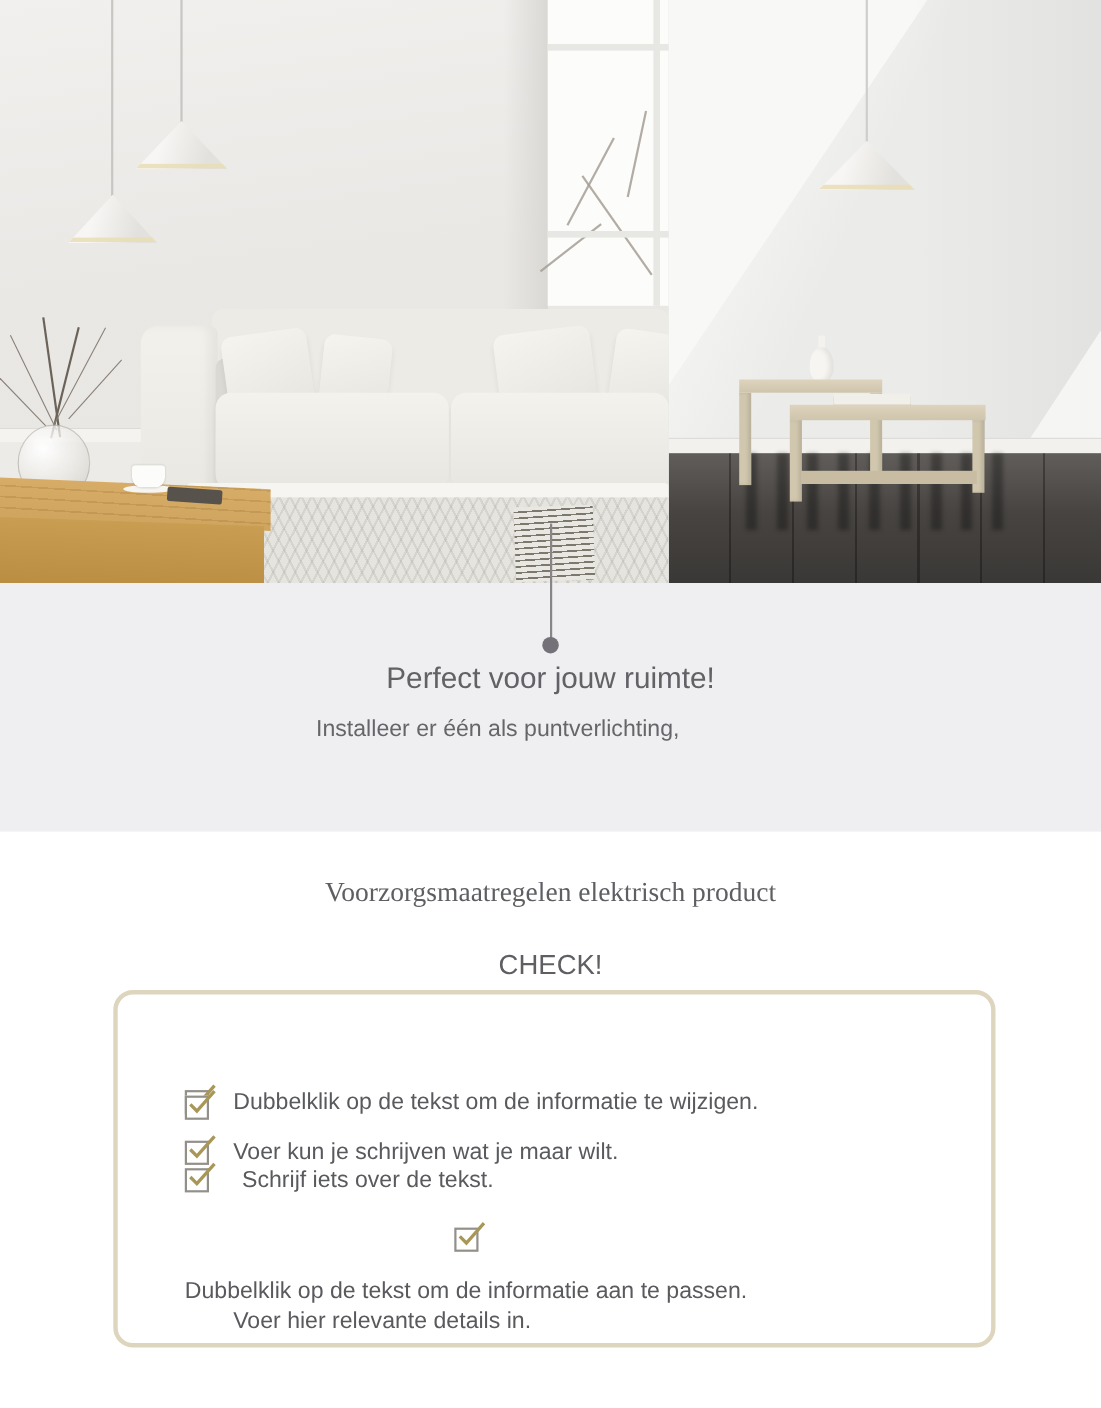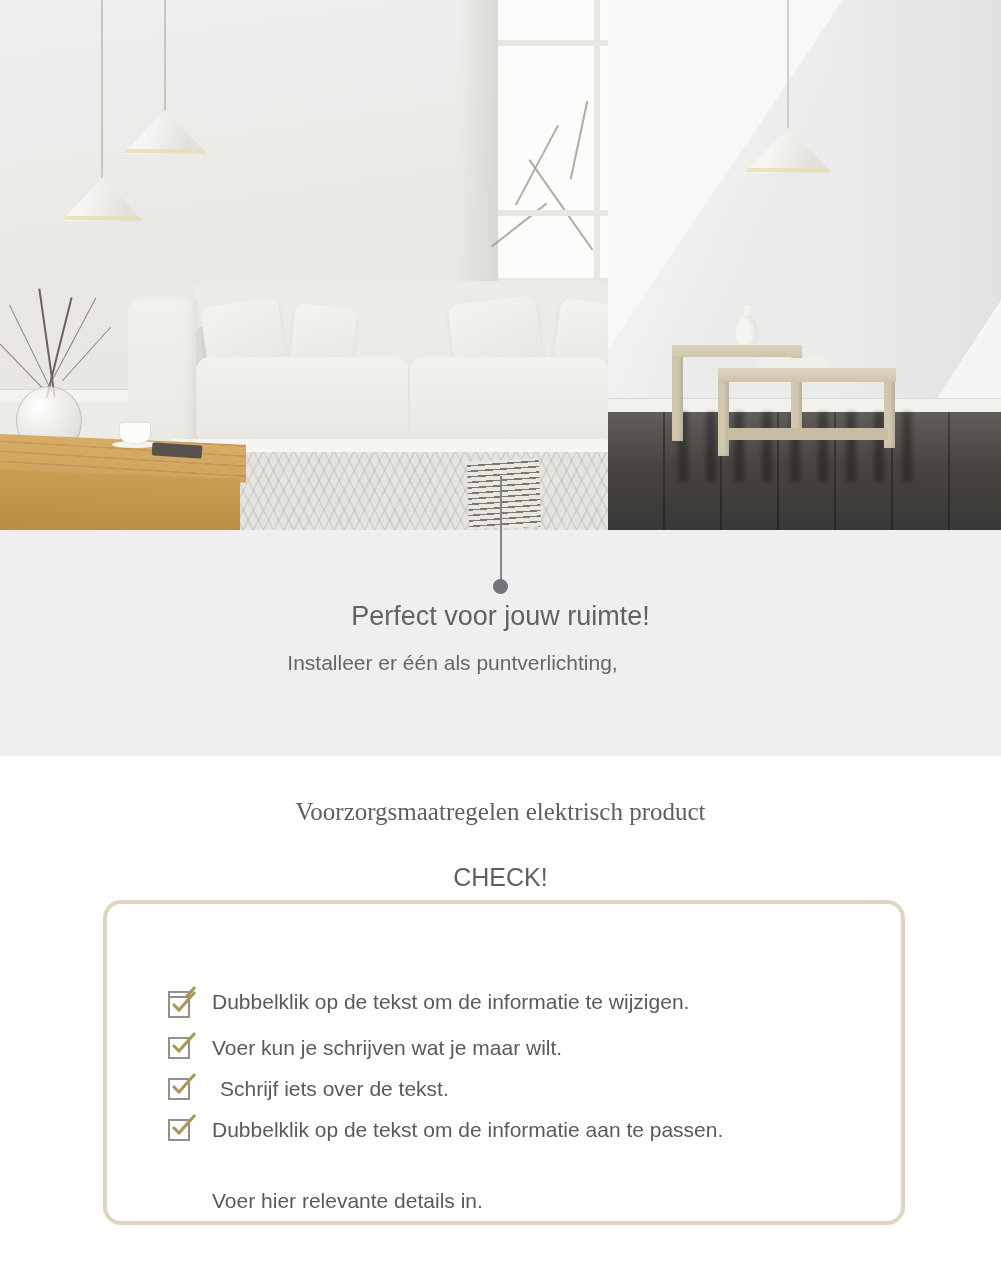--- a/index.html
+++ b/index.html
@@ -217,29 +217,29 @@
       </span>
     </div>
     <div class="check-row" style="top:130px;">
       <span class="cb">
         <svg width="26" height="24" viewBox="0 0 26 24">
             <polyline points="3,13 9,19 25,1" fill="none" stroke="#a99758" stroke-width="3"></polyline>
           </svg>
       </span>
       <span class="row-text">Voer kun je schrijven wat je maar wilt.</span>
     </div>
-    <div class="check-row" style="top:171px;gap:30px;">
+    <div class="check-row" style="top:155px;gap:30px;">
       <span class="cb">
         <svg width="26" height="24" viewBox="0 0 26 24">
             <polyline points="3,13 9,19 25,1" fill="none" stroke="#a99758" stroke-width="3"></polyline>
           </svg>
       </span>
       <span class="row-text">Schrijf iets over de tekst.</span>
     </div>
-    <div class="check-row" style="top:212px;">
+    <div class="check-row" style="top:212px;flex-direction:column;">
       <span class="cb">
         <svg width="26" height="24" viewBox="0 0 26 24">
             <polyline points="3,13 9,19 25,1" fill="none" stroke="#a99758" stroke-width="3"></polyline>
           </svg>
       </span>
       <span class="row-text">Dubbelklik op de tekst om de informatie aan te passen.</span>
     </div>
     <div class="check-row" style="top:253px;margin-top:30px;">
       <span class="cb-spacer"></span>
       <span class="row-text">Voer hier relevante details in.</span>

